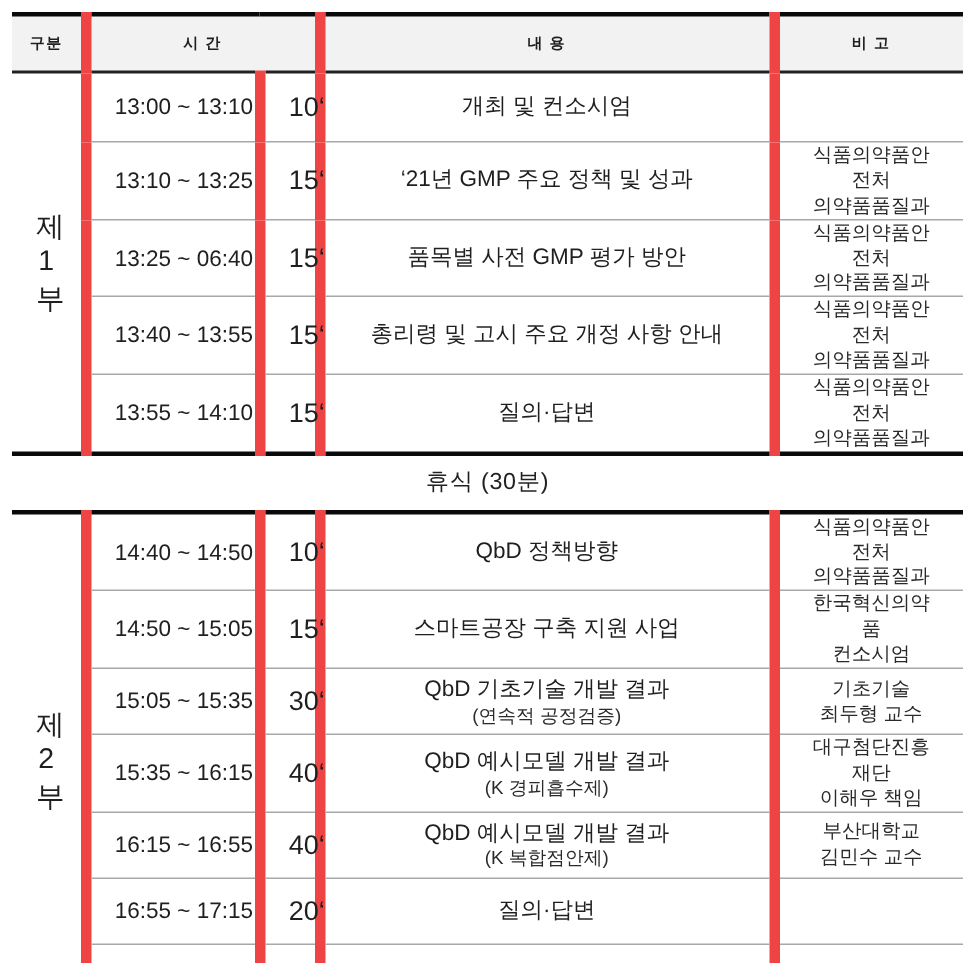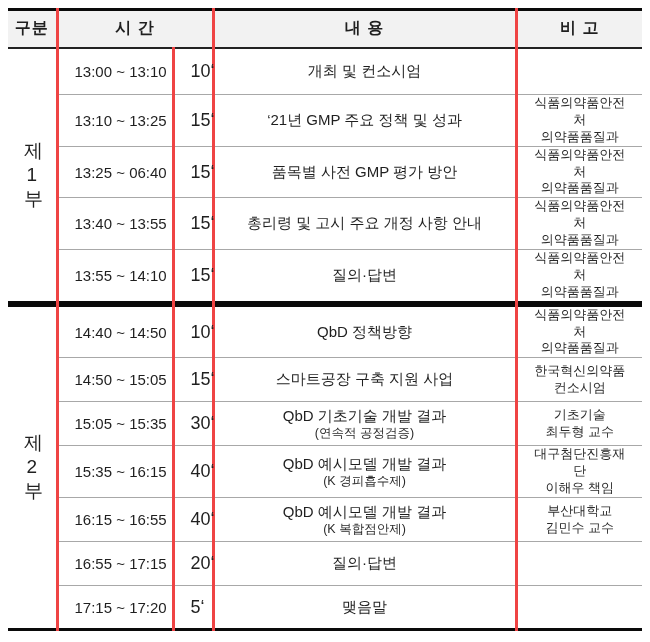--- a/index.html
+++ b/index.html
@@ -21,33 +21,33 @@
 
   col.c-gubun   { width: 49px; }
   col.c-time    { width: 116px; }
   col.c-dur     { width: 40px; }
   col.c-content { width: 303px; }
   col.c-note    { width: 126px; }
 
   thead th {
     background: #f2f2f2;
     height: 38px;
-    font-size: 16px;
+    font-size: 10px;
     font-weight: bold;
     text-align: center;
     vertical-align: middle;
     border-bottom: 2px solid #222222;
     letter-spacing: 1px;
   }
   td { vertical-align: middle; text-align: center; padding: 0 16px; }
   .t1 tbody td { height: 47px; }
   .t2 tbody td { height: 44px; }
 
   
-  .v-sep { border-left: 3px solid #ef4444; }
+  .v-sep { border-left: 7px solid #ef4444; }
   
   tbody tr + tr td { border-top: 1px solid #a8a8a8; }
 
   .cell-section { font-size: 19px; }
   .cell-time    { font-size: 15px; white-space: nowrap; }
   .cell-dur     { font-size: 18px; }
   .cell-content { font-size: 15px; line-height: 1.25; }
   .content-sub  { font-size: 12.5px; line-height: 1.15; color: #2a2a2a; }
   .cell-note    { font-size: 13px; line-height: 1.3; color: #2a2a2a; text-align: center; }
 
@@ -133,20 +133,23 @@
             <div>질의·답변</div>
           </td>
           <td class="cell-note v-sep">
             <div>식품의약품안전처</div>
             <div>의약품품질과</div>
           </td>
         </tr>
       </tbody>
   </table>
 
+  <div class="break-band">
+    <span>휴식 (30분)</span>
+  </div>
 
   <table class="agenda-table t2">
     <colgroup>
       <col class="c-gubun">
         <col class="c-time">
         <col class="c-dur">
         <col class="c-content">
         <col class="c-note">
     </colgroup>
     <tbody>

